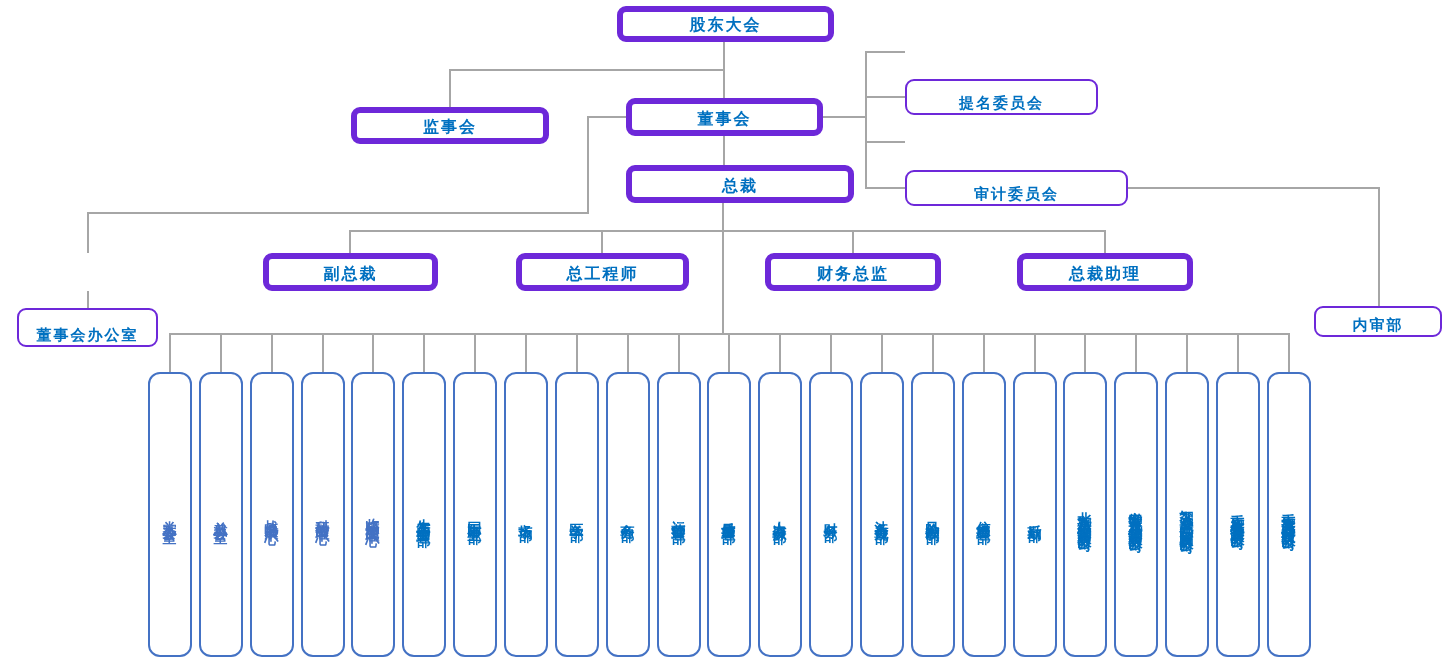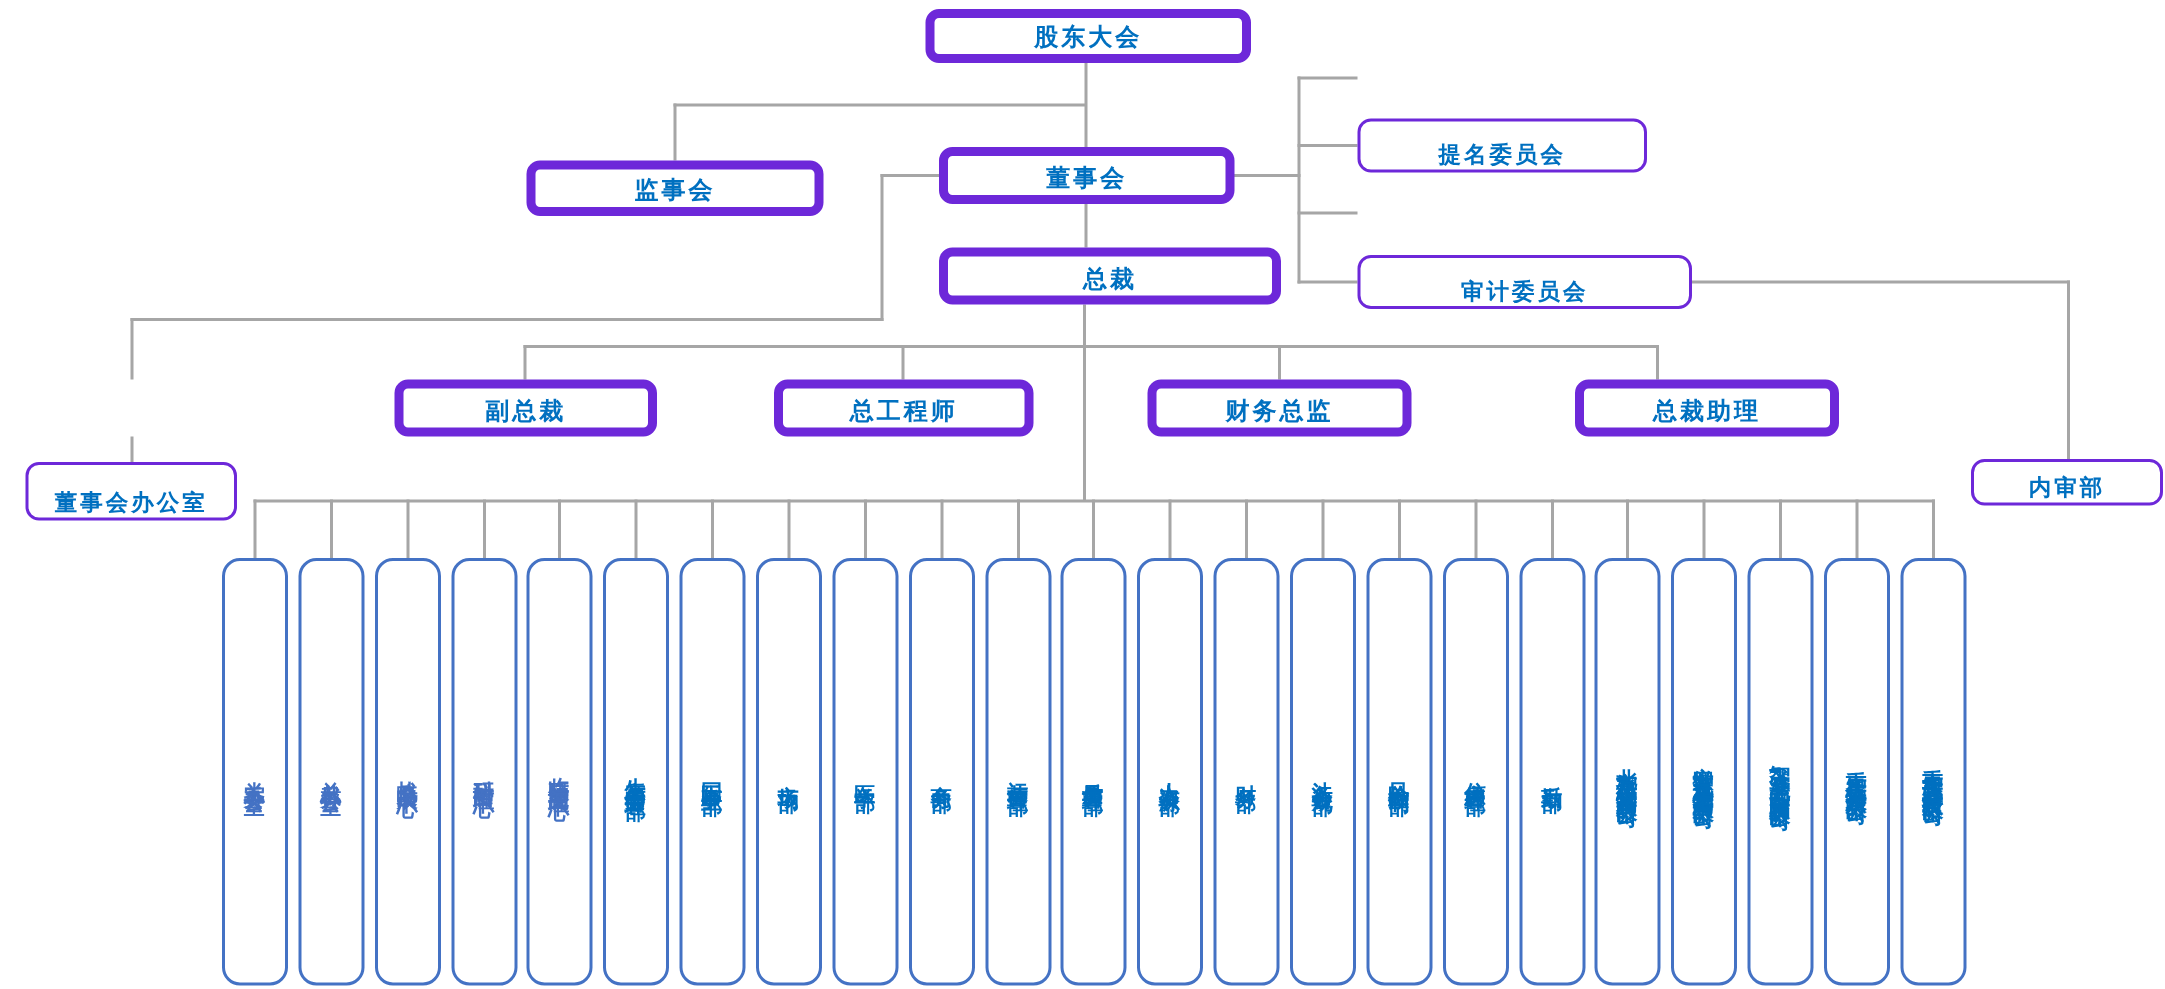--- a/index.html
+++ b/index.html
@@ -96,21 +96,21 @@
 
   <div class="node" style="left:263px;top:253px;width:175px;height:38px;">
     <span>副总裁</span>
   </div>
   <div class="node" style="left:516px;top:253px;width:173px;height:38px;">
     <span>总工程师</span>
   </div>
   <div class="node" style="left:765px;top:253px;width:176px;height:38px;">
     <span>财务总监</span>
   </div>
-  <div class="node" style="left:1050px;top:253px;width:176px;height:38px;">
+  <div class="node" style="left:1017px;top:253px;width:176px;height:38px;">
     <span>总裁助理</span>
   </div>
 
   <div class="node small" style="left:17px;top:308px;width:141px;height:39px;">
     <span>董事会办公室</span>
   </div>
   <div class="node small" style="left:1314px;top:306px;width:128px;height:31px;">
     <span>内审部</span>
   </div>
 

